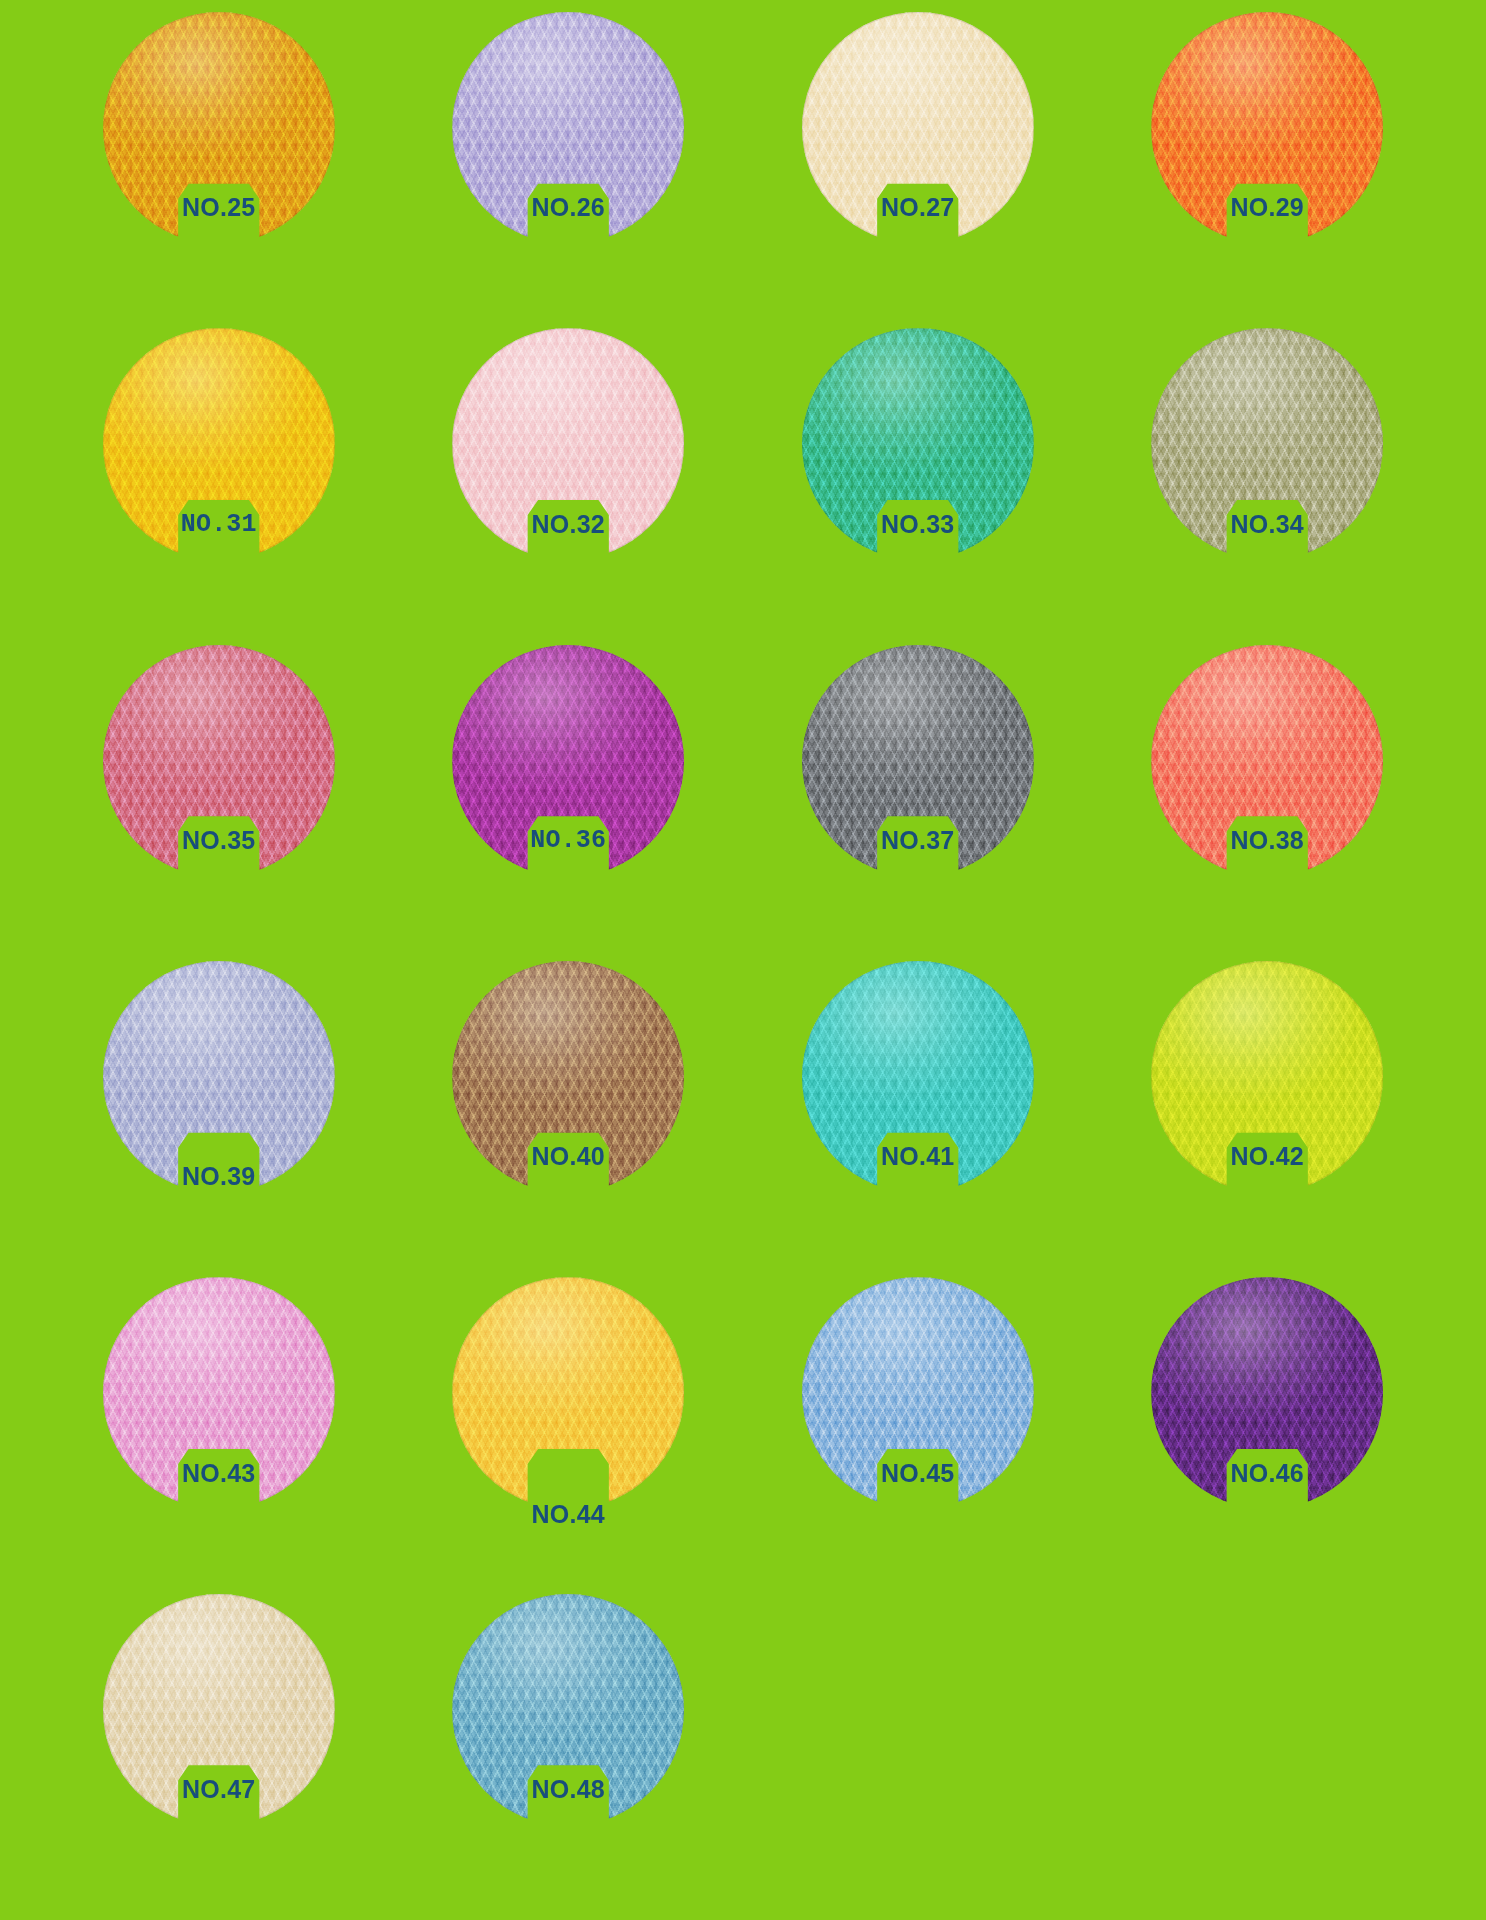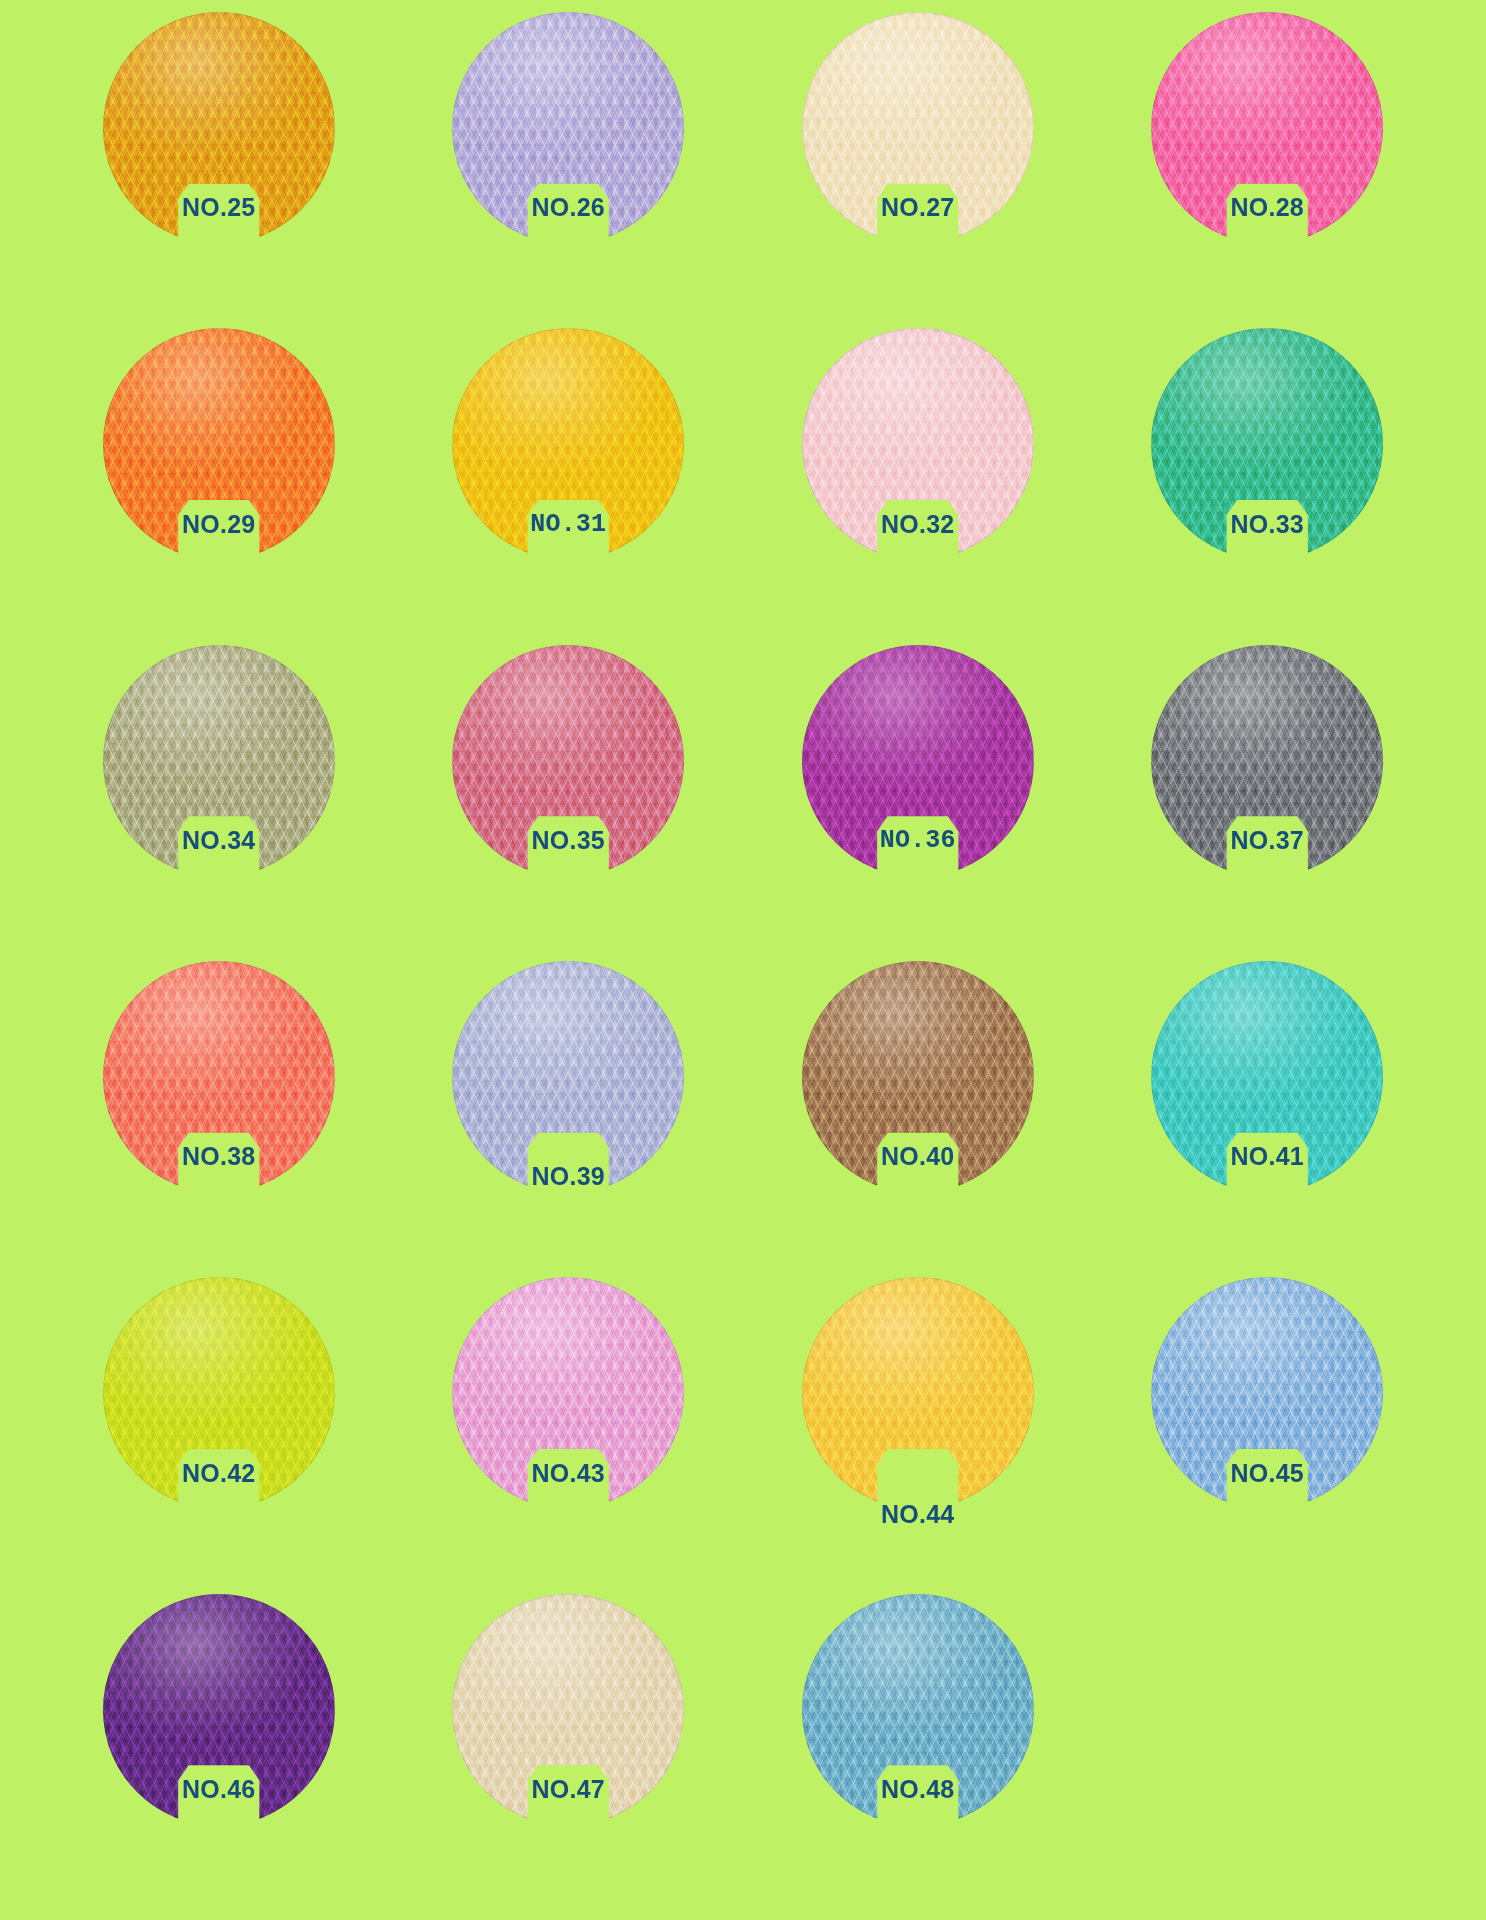--- a/index.html
+++ b/index.html
@@ -5,21 +5,21 @@
   html,body{margin:0;padding:0;}
   body{
     width:1486px;height:1920px;
     background:#ffffff;
     font-family:"Liberation Sans", sans-serif;
     overflow:hidden;
   }
   #sheet{
     position:relative;
     width:1486px;height:1920px;
-    background:#bef264;
+    background:#84cc16;
   }
   .grid{
     position:absolute;
     left:0;top:0;
     width:1486px;height:1920px;
     display:grid;
     grid-template-columns:repeat(4,1fr);
     grid-template-rows:repeat(6,1fr);
     padding:12px 44px 10px 44px;
     box-sizing:border-box;
@@ -170,31 +170,20 @@
             <div class="knit"></div>
             <div class="shade"></div>
             <div class="rim"></div>
           </div>
           <div class="label" style="color: rgb(24, 78, 124);">NO.27</div>
         </div>
       </div>
       <div class="cell">
         <div class="swatch">
           <div class="disc">
-            <div class="base" style="background: rgb(244, 97, 159);"></div>
-            <div class="knit"></div>
-            <div class="shade"></div>
-            <div class="rim"></div>
-          </div>
-          <div class="label" style="color: rgb(24, 78, 124);">NO.28</div>
-        </div>
-      </div>
-      <div class="cell">
-        <div class="swatch">
-          <div class="disc">
             <div class="base" style="background: rgb(244, 116, 42);"></div>
             <div class="knit"></div>
             <div class="shade"></div>
             <div class="rim"></div>
           </div>
           <div class="label" style="color: rgb(24, 78, 124);">NO.29</div>
         </div>
       </div>
       <div class="cell">
         <div class="swatch">

